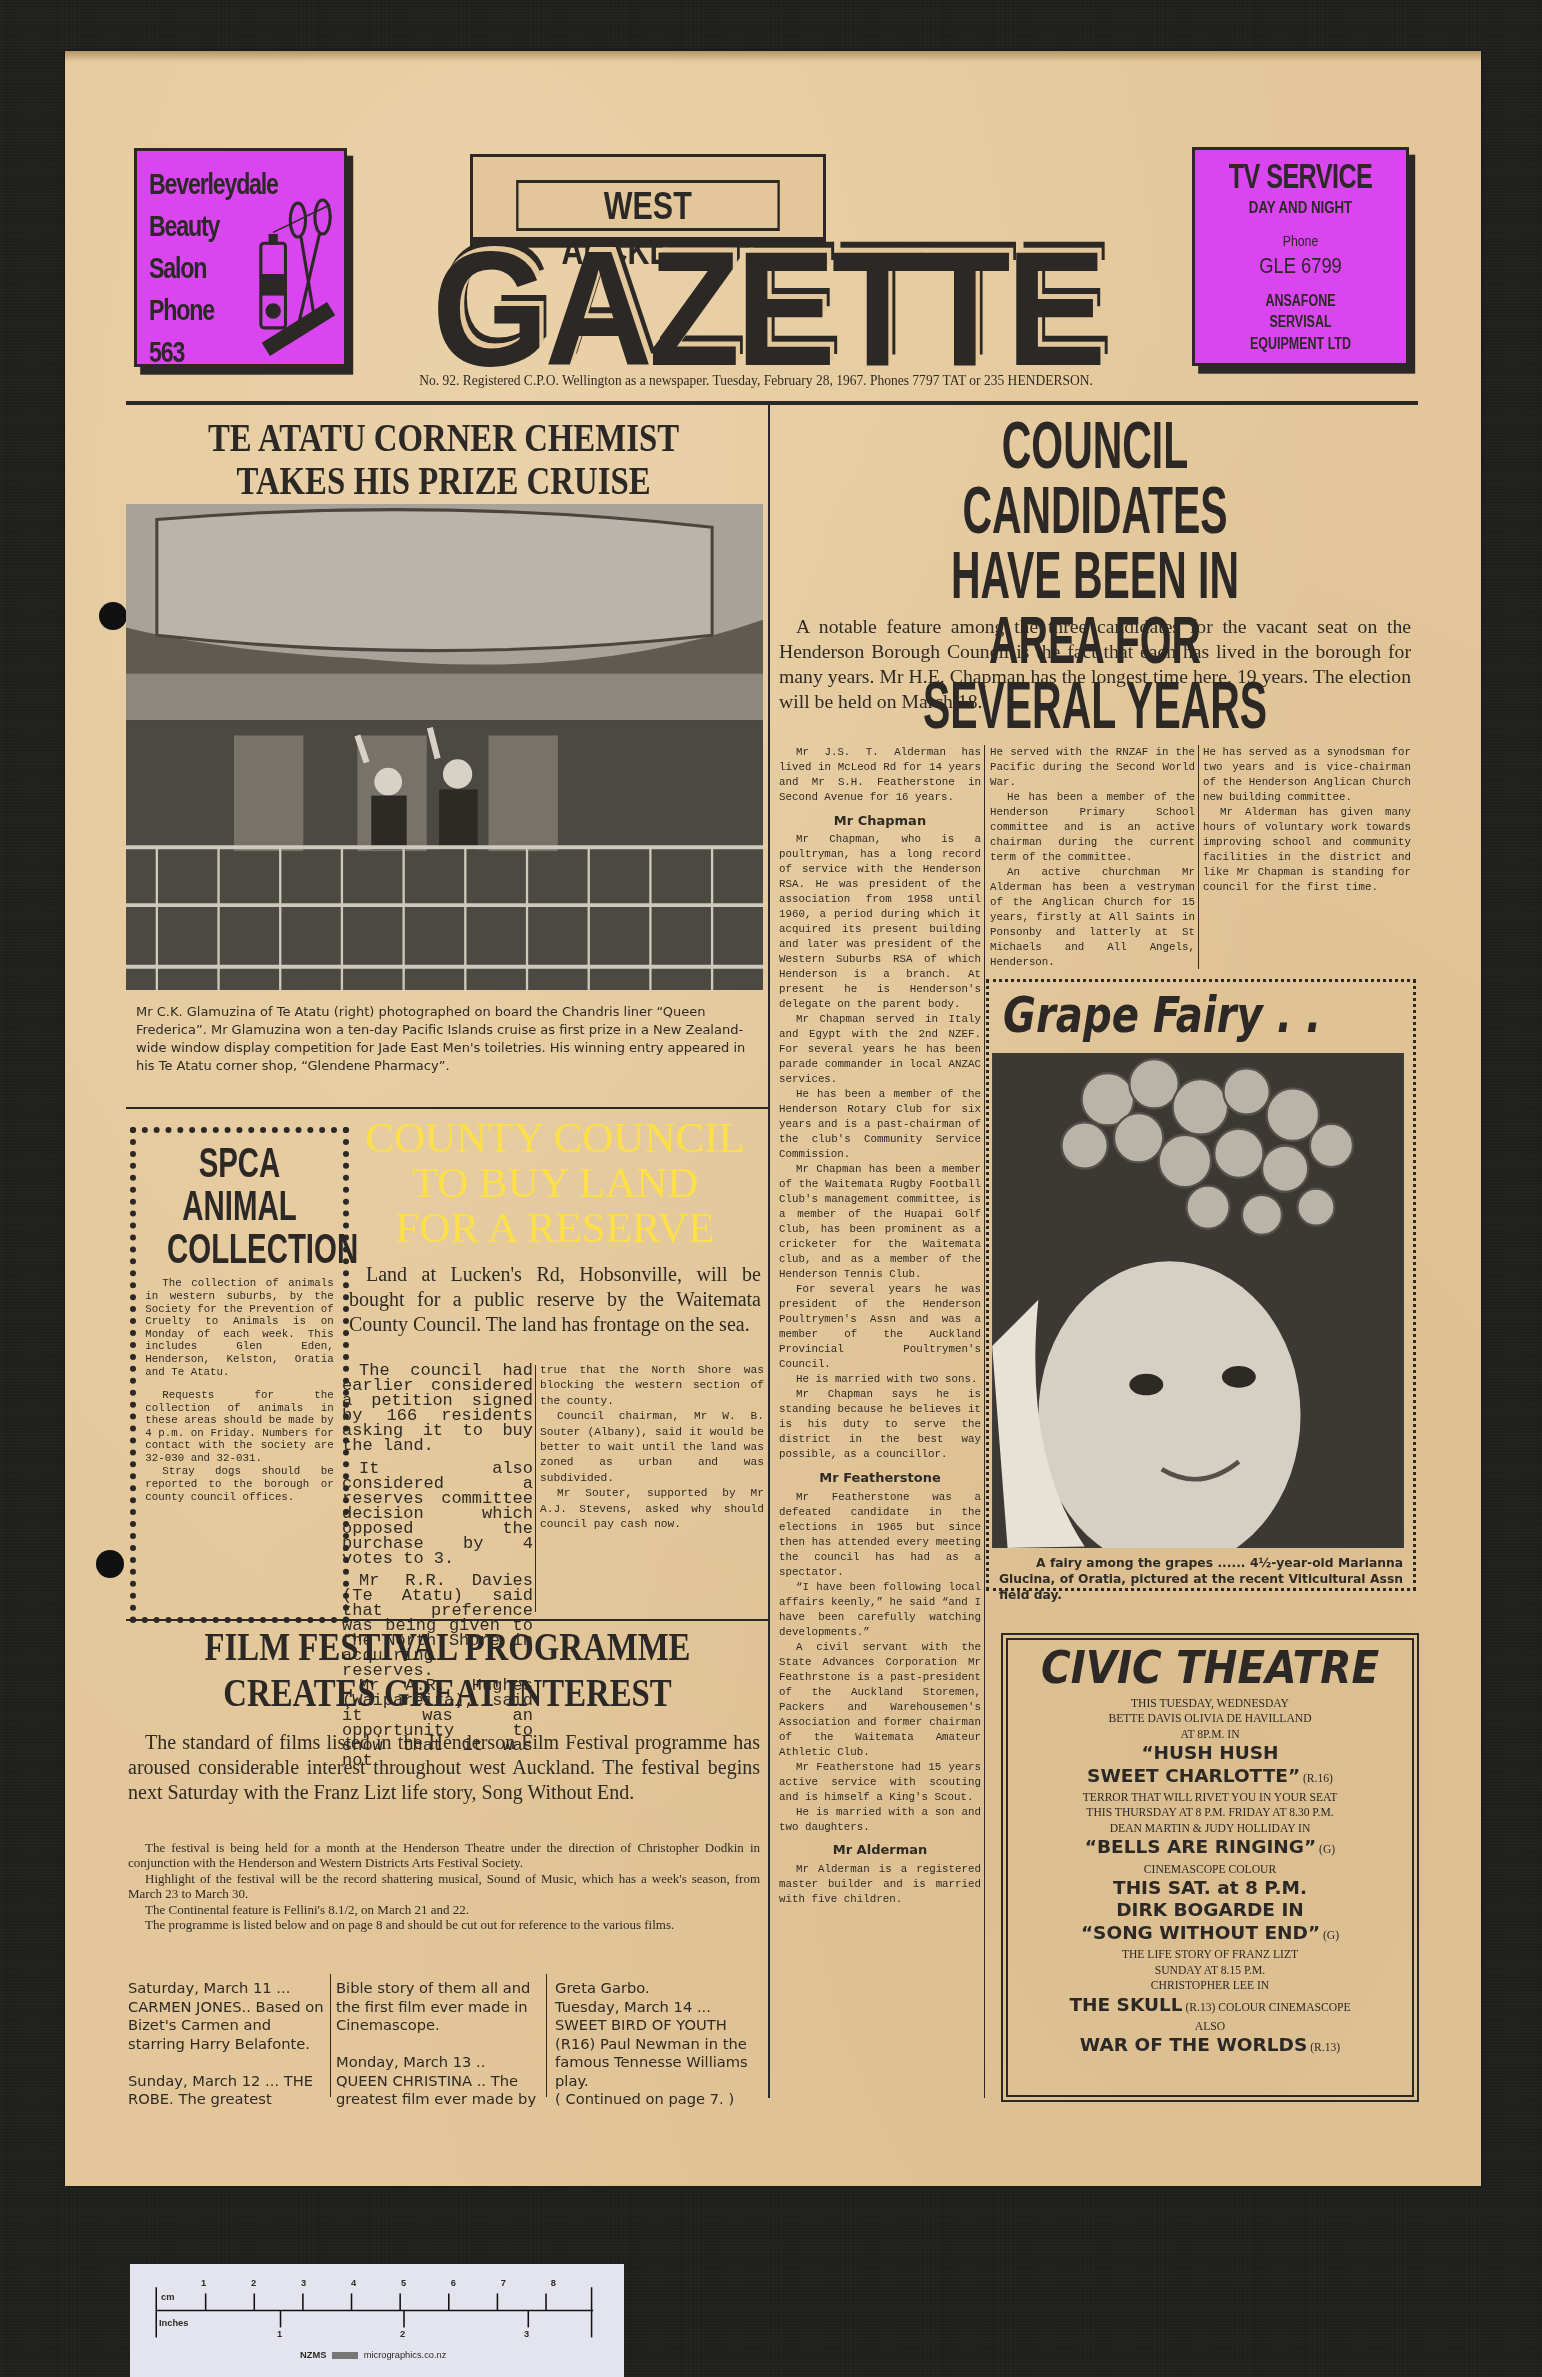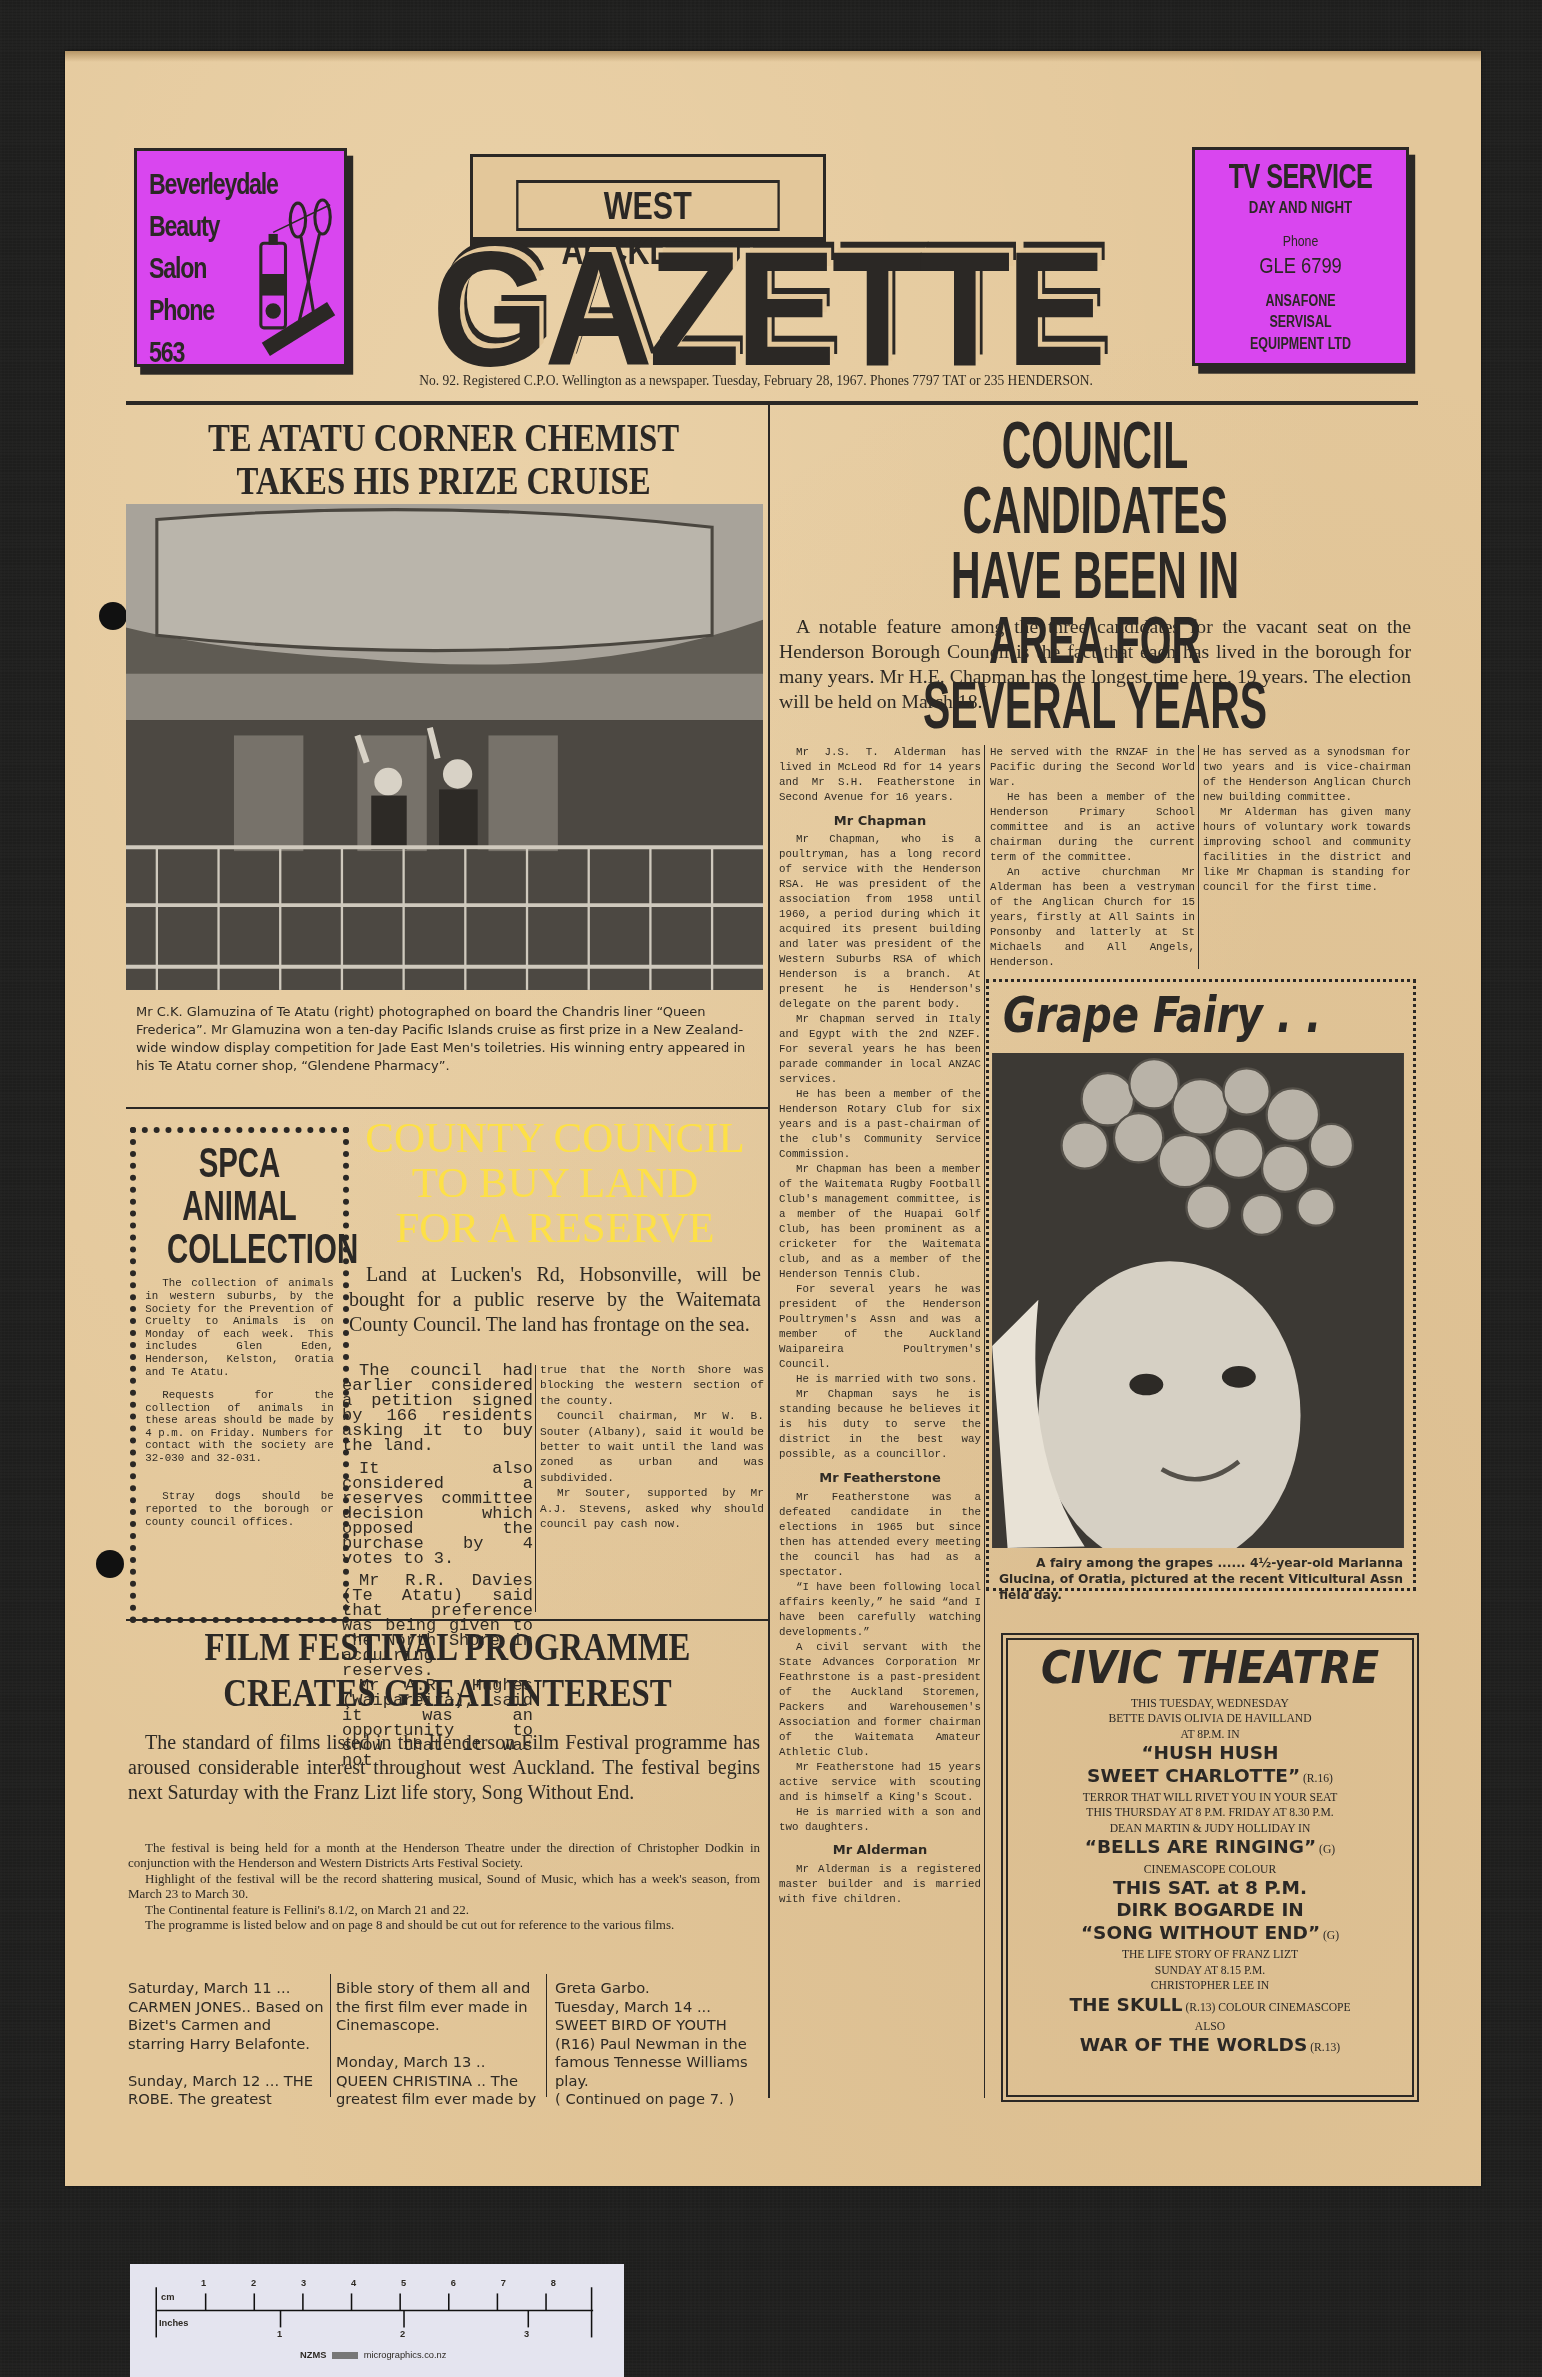--- a/index.html
+++ b/index.html
@@ -146,21 +146,21 @@
 
 <div class="spca">
   <div class="hl-sans" style="font-size:42px;line-height:43px;margin-top:7.7px;transform:scaleX(0.7);">
     <div>SPCA</div>
     <div>ANIMAL</div>
     <div>COLLECTION</div>
   </div>
   <div class="body-mono" style="font-size:10.8px;line-height:12.6px;padding:7.7px 9.3px 0 9.3px;">
     <p>The collection of animals in western suburbs, by the Society for the Prevention of Cruelty to Animals is on Monday of each week. This includes Glen Eden, Henderson, Kelston, Oratia and Te Atatu.</p>
     <p style="margin-top:10.8px;">Requests for the collection of animals in these areas should be made by 4 p.m. on Friday. Numbers for contact with the society are 32-030 and 32-031.</p>
-    <p style="margin-top:26px;">Stray dogs should be reported to the borough or county council offices.</p>
+    <p style="margin-top:1px;">Stray dogs should be reported to the borough or county council offices.</p>
   </div>
 </div>
 
 <div class="abs" style="left:339px;top:1115px;width:432px;text-align:center;font-family:'Liberation Serif',serif;font-size:43px;line-height:45px;color:#fde047;">
   <div>COUNTY COUNCIL</div>
   <div>TO BUY LAND</div>
   <div>FOR A RESERVE</div>
 </div>
 <div class="abs body-serif" style="left:349px;top:1262px;width:412px;font-size:20px;line-height:25px;">
   <p>Land at Lucken's Rd, Hobsonville, will be bought for a public reserve by the Waitemata County Council.  The land has frontage on the sea.</p>
@@ -217,21 +217,21 @@
   <p>A notable feature among the three candidates for the vacant seat on the Henderson Borough Council is the fact that each has lived in the borough for many years. Mr H.E. Chapman has the longest time here, 19 years.  The election will be held on March 18.</p>
 </div>
 
 <div class="abs body-mono" style="left:779px;top:745px;width:202px;font-size:10.8px;line-height:15px;">
   <p>Mr J.S. T. Alderman has lived in McLeod Rd for 14 years and Mr S.H. Featherstone in Second Avenue for 16 years.</p>
   <div class="sub">Mr Chapman</div>
   <p>Mr Chapman, who is a poultryman, has a long record of service with the Henderson RSA. He was president of the association from 1958 until 1960, a period during which it acquired its present building and later was president of the Western Suburbs RSA of which Henderson is a branch. At present he is Henderson's delegate on the parent body.</p>
   <p>Mr Chapman served in Italy and Egypt with the 2nd NZEF. For several years he has been parade commander in local ANZAC services.</p>
   <p>He has been a member of the Henderson Rotary Club for six years and is a past-chairman of the club's Community Service Commission.</p>
   <p>Mr Chapman has been a member of the Waitemata Rugby Football Club's management committee, is a member of the Huapai Golf Club, has been prominent as a cricketer for the Waitemata club, and as a member of the Henderson Tennis Club.</p>
-  <p>For several years he was president of the Henderson Poultrymen's Assn and was a member of the Auckland Waipareira Poultrymen's Council.</p>
+  <p>For several years he was president of the Henderson Poultrymen's Assn and was a member of the Auckland Provincial Poultrymen's Council.</p>
   <p>He is married with two sons.</p>
   <p>Mr Chapman says he is standing because he believes it is his duty to serve the district in the best way possible, as a councillor.</p>
   <div class="sub">Mr Featherstone</div>
   <p>Mr Featherstone was a defeated candidate in the elections in 1965 but since then has attended every meeting the council has had as a spectator.</p>
   <p>“I have been following local affairs keenly,” he said “and I have been carefully watching developments.”</p>
   <p>A civil servant with the State Advances Corporation Mr Feathrstone is a past-president of the Auckland Storemen, Packers and Warehousemen's Association and former chairman of the Waitemata Amateur Athletic Club.</p>
   <p>Mr Featherstone had 15 years active service with scouting and is himself a King's Scout.</p>
   <p>He is married with a son and two daughters.</p>
   <div class="sub">Mr Alderman</div>
   <p>Mr Alderman is a registered master builder and is married with five children.</p>

